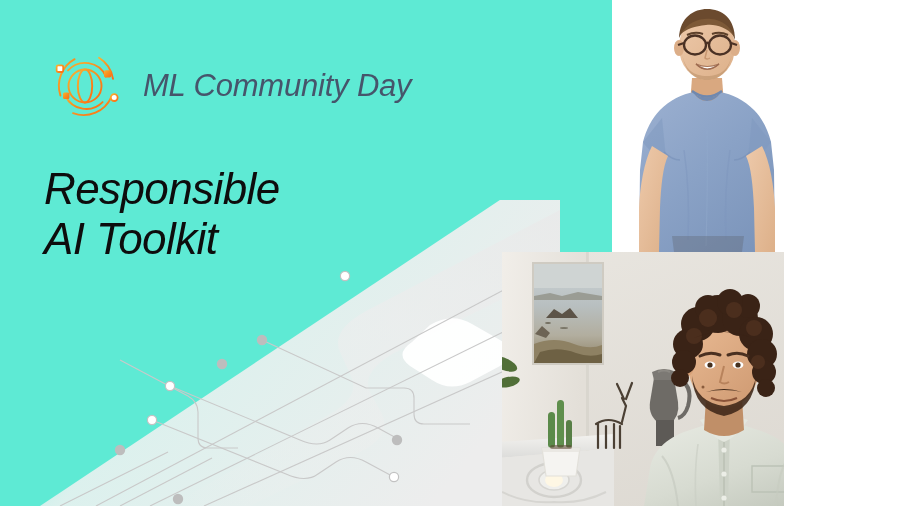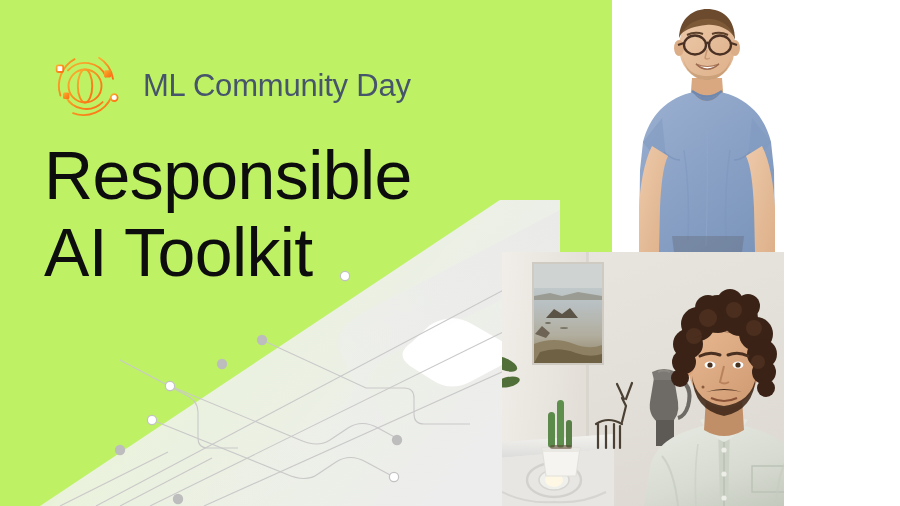--- a/index.html
+++ b/index.html
@@ -9,22 +9,23 @@
     background: #ffffff;
   }
   body {
     font-family: "Liberation Sans", sans-serif;
   }
 
   .slide {
     position: relative;
     width: 784px;
     height: 506px;
-    background: #bef264;
+    background: #5eead4;
     overflow: hidden;
+    font-style: italic;
   }
 
   
   .circuit-art {
     position: absolute;
     left: 0;
     top: 200px;
     width: 560px;
     height: 306px;
     pointer-events: none;
@@ -48,23 +49,23 @@
     font-weight: 400;
     letter-spacing: -0.2px;
     color: #46556b;
     white-space: nowrap;
   }
 
   
   .headline {
     position: absolute;
     left: 44px;
-    top: 137px;
+    top: 164px;
     font-family: "Liberation Sans", sans-serif;
-    font-size: 68px;
+    font-size: 44px;
     font-weight: 300;
     line-height: 1.13;
     letter-spacing: -0.6px;
     color: #0d0d0d;
     white-space: pre-line;
   }
 
   
   .presenter-cutout {
     position: absolute;

